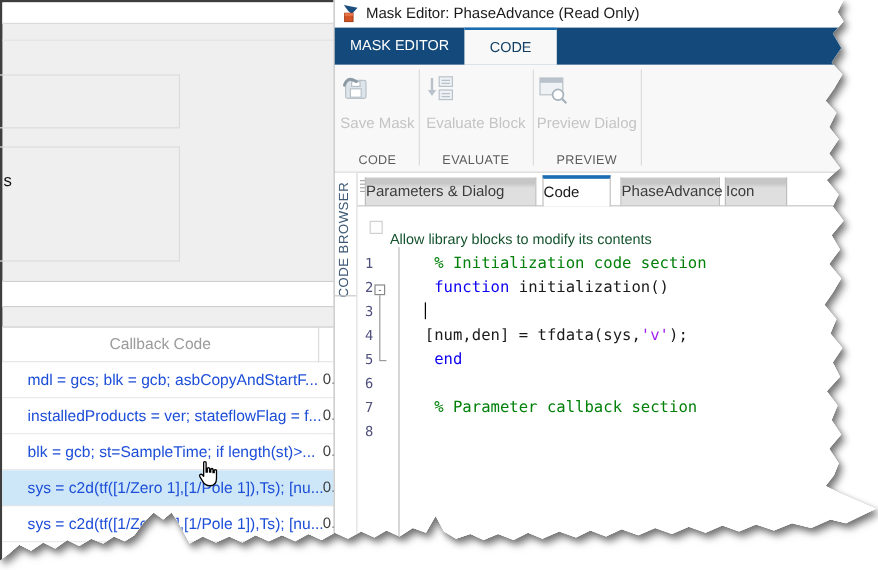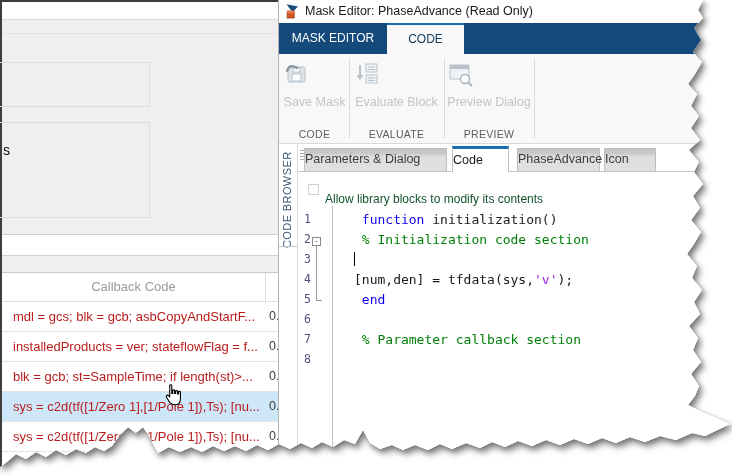--- a/index.html
+++ b/index.html
@@ -24,22 +24,22 @@
 
   
   .cb-table { position:absolute; left:0; right:0; top:270px; bottom:0; background:#fff; border-top:1px solid #c9c9c9; }
   .cb-header { position:absolute; left:0; top:0; width:263px; height:28px; line-height:28px;
     text-align:center; font-size:13px; color:#9b9b9b; }
   .cb-header-line { position:absolute; left:0; right:0; top:28px; height:1px; background:#e0e0e0; }
   .cb-colsep { position:absolute; left:263px; top:0; bottom:0; width:1px; background:#dadada; }
   .cb-rows { position:absolute; left:0; right:0; top:29px; bottom:0; }
   .cb-row { position:relative; height:30px; border-bottom:1px solid #e4e4e4; background:#fff; }
   .cb-row.selected { background:#cde7f8; }
-  .cb-code { position:absolute; left:6px; top:0; width:258px; height:29px; padding-left:5px; line-height:29px;
-    font-size:13px; color:#b91c1c; white-space:nowrap; overflow:hidden; }
+  .cb-code { position:absolute; left:16px; top:0; width:258px; height:29px; padding-left:5px; line-height:29px;
+    font-size:13px; color:#1d4ed8; white-space:nowrap; overflow:hidden; }
   .cb-time { position:absolute; left:267px; top:0; height:29px; line-height:29px; font-size:12.5px; color:#3c3c3c; }
 
   
   .mask-window { position:absolute; left:278px; top:0; width:454px; height:475px; background:#fff; border-left:1px solid #b5b5b5; }
   .titlebar { position:absolute; left:0; right:0; top:0; height:23px; background:#fff; }
   .title-icon { position:absolute; left:5px; top:3px; width:17px; height:17px; }
   .title-text { position:absolute; left:26px; top:4px; font-size:12.5px; color:#1a1a1a; }
 
   .ribbon-band { position:absolute; left:0; right:0; top:23px; height:31px; }
   .ribbon-tab { position:absolute; top:0; height:31px; text-align:center; font-size:12px; }
@@ -238,22 +238,22 @@
               <div class="ln-num">5</div>
               <div class="ln-num">6</div>
               <div class="ln-num">7</div>
               <div class="ln-num">8</div>
             </div>
           <div class="fold-box" id="fold-box" style="top: 31px;">-</div>
           <div class="fold-vline" id="fold-vline" style="top: 40px; height: 54px;"></div>
           <div class="fold-tick" id="fold-tick" style="top: 94px;"></div>
           <div class="gutter-sep"></div>
           <div class="code-lines" id="code-lines">
+              <div class="code-line"><span class="tok-comment"> % Initialization code section</span></div>
               <div class="code-line"><span class="tok-keyword"> function</span><span class="tok-plain"> initialization()</span></div>
-              <div class="code-line"><span class="tok-comment"> % Initialization code section</span></div>
               <div class="code-line"><span class="caret"></span></div>
               <div class="code-line"><span class="tok-plain">[num,den] = tfdata(sys,</span><span class="tok-string">'v'</span><span class="tok-plain">);</span></div>
               <div class="code-line"><span class="tok-keyword"> end</span></div>
               <div class="code-line"></div>
               <div class="code-line"><span class="tok-comment"> % Parameter callback section</span></div>
               <div class="code-line"></div>
             </div>
         </div>
       </div>
 

